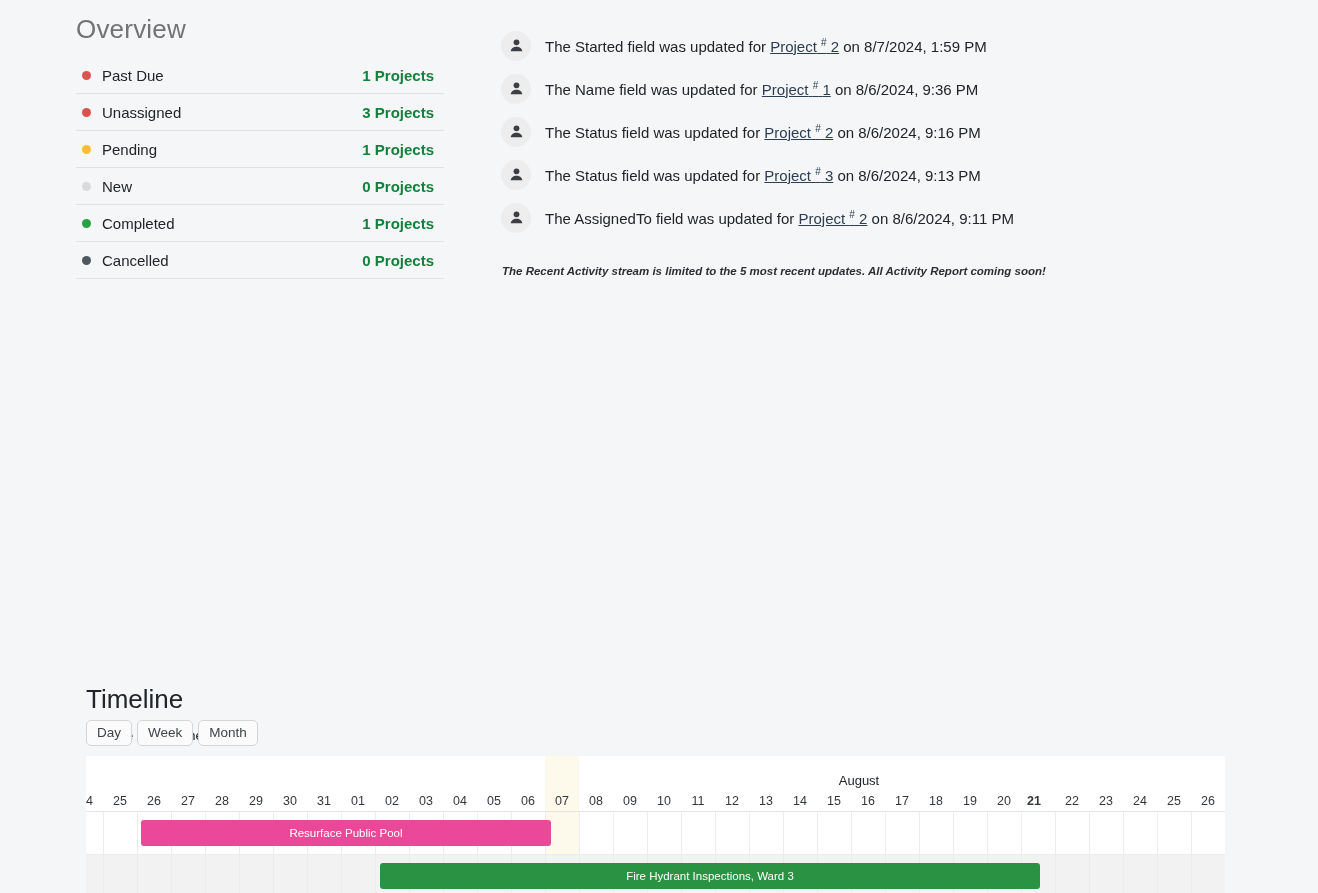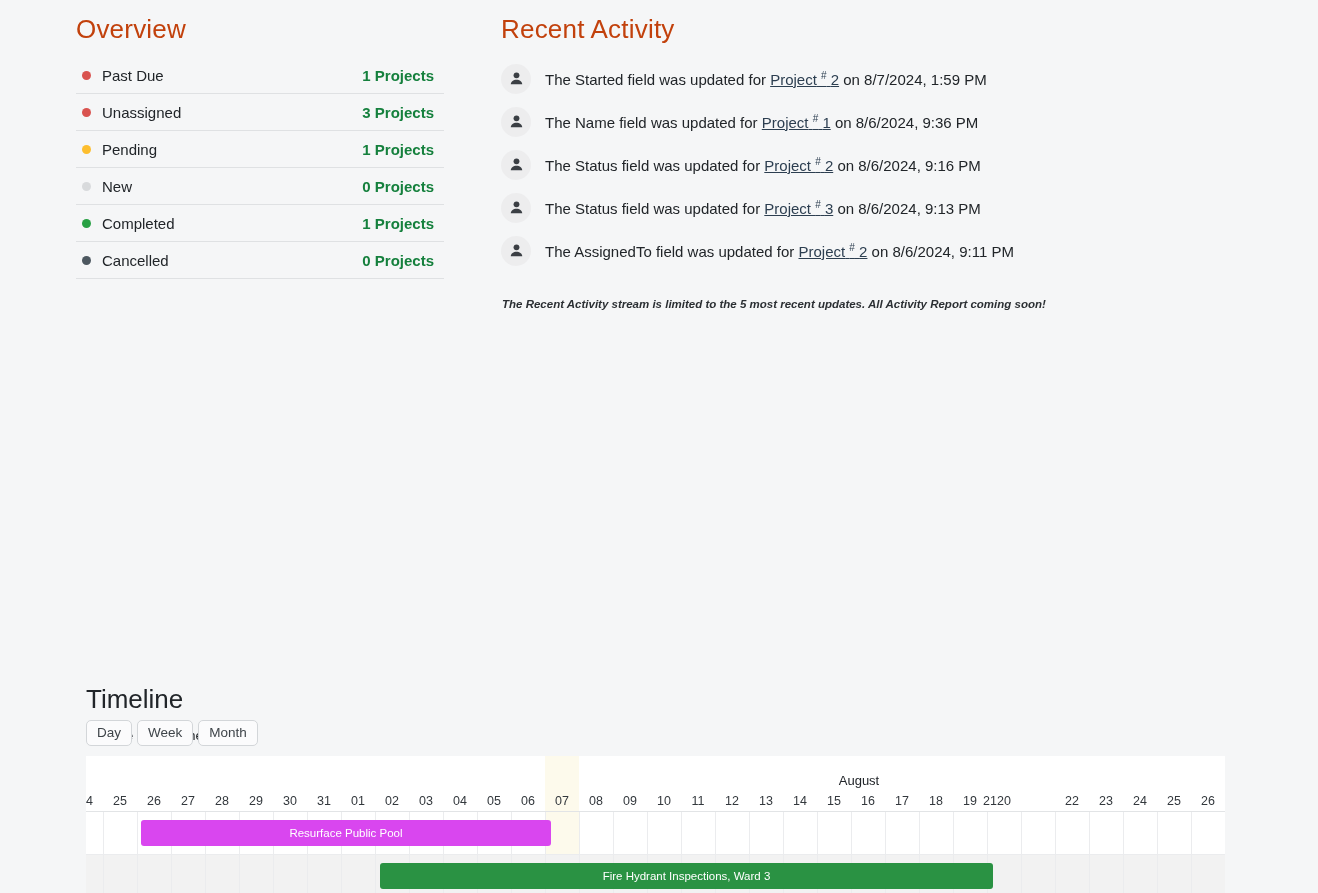--- a/index.html
+++ b/index.html
@@ -16,21 +16,21 @@
 
   
   .top-area { position: relative; width: 1318px; height: 320px; }
 
   .overview-panel { position: absolute; left: 76px; top: 14px; width: 368px; }
   .recent-panel   { position: absolute; left: 501px; top: 14px; width: 760px; }
 
   .section-title {
     font-size: 26px;
     font-weight: 400;
-    color: #c2410c;
+    color: #737373;
     margin: 0 0 12px 0;
     letter-spacing: .2px;
   }
 
   
   .ov-list { border-top: 0; }
   .ov-row {
     display: flex;
     align-items: center;
     justify-content: space-between;
@@ -162,21 +162,20 @@
           <span class="ov-left">
             <span class="ov-dot" style="background:#4d5860"></span>
             <span class="ov-label">Cancelled</span>
           </span>
           <span class="ov-count">0 Projects</span>
         </div>
       </div>
   </div>
 
   <div class="recent-panel">
-    <h2 class="section-title">Recent Activity</h2>
     <div class="ra-list" id="ra-list">
         <div class="ra-row">
           <span class="ra-avatar">
             <svg width="15" height="15" viewBox="0 0 16 16" aria-hidden="true">
               <circle cx="8" cy="4.6" r="3.1" fill="#3b3f44"></circle>
               <path d="M1.9 14.2c0-3.1 2.8-5 6.1-5s6.1 1.9 6.1 5z" fill="#3b3f44"></path>
             </svg>
           </span>
           <span class="ra-text"><span>The Started field was updated for </span><a class="ra-link"><span>Project</span> <sup>#</sup> <span>2</span></a><span> on 8/7/2024, 1:59 PM</span></span>
         </div>
@@ -255,21 +254,21 @@
         <div class="gantt-day" style="left: 612px;">11</div>
         <div class="gantt-day" style="left: 646px;">12</div>
         <div class="gantt-day" style="left: 680px;">13</div>
         <div class="gantt-day" style="left: 714px;">14</div>
         <div class="gantt-day" style="left: 748px;">15</div>
         <div class="gantt-day" style="left: 782px;">16</div>
         <div class="gantt-day" style="left: 816px;">17</div>
         <div class="gantt-day" style="left: 850px;">18</div>
         <div class="gantt-day" style="left: 884px;">19</div>
         <div class="gantt-day" style="left: 918px;">20</div>
-        <div class="gantt-day" style="left: 904px;">21</div>
+        <div class="gantt-day" style="left: 948px; font-weight: bold;">21</div>
         <div class="gantt-day" style="left: 986px;">22</div>
         <div class="gantt-day" style="left: 1020px;">23</div>
         <div class="gantt-day" style="left: 1054px;">24</div>
         <div class="gantt-day" style="left: 1088px;">25</div>
         <div class="gantt-day" style="left: 1122px;">26</div>
       </div>
     <div class="gantt-body" id="gantt-body">
         <div class="today-col" style="left: 459px; width: 34px;"></div>
         <div class="row-band sep" style="top: 0px;"></div>
         <div class="row-band sep alt" style="top: 43px;"></div>
@@ -299,18 +298,18 @@
         <div class="grid-col" style="left: 799px;"></div>
         <div class="grid-col" style="left: 833px;"></div>
         <div class="grid-col" style="left: 867px;"></div>
         <div class="grid-col" style="left: 901px;"></div>
         <div class="grid-col" style="left: 935px;"></div>
         <div class="grid-col" style="left: 969px;"></div>
         <div class="grid-col" style="left: 1003px;"></div>
         <div class="grid-col" style="left: 1037px;"></div>
         <div class="grid-col" style="left: 1071px;"></div>
         <div class="grid-col" style="left: 1105px;"></div>
-        <div class="bar" style="left: 55px; width: 410px; top: 8px; background: #d946ef;">Resurface Public Pool</div>
-        <div class="bar" style="left: 294px; width: 613px; top: 51px; background: rgb(42, 146, 67);">Fire Hydrant Inspections, Ward 3</div>
+        <div class="bar" style="left: 55px; width: 410px; top: 8px; background: #ec4899;">Resurface Public Pool</div>
+        <div class="bar" style="left: 294px; width: 660px; top: 51px; background: rgb(42, 146, 67);">Fire Hydrant Inspections, Ward 3</div>
       </div>
   </div>
 
 </div>
 
 </body></html>

